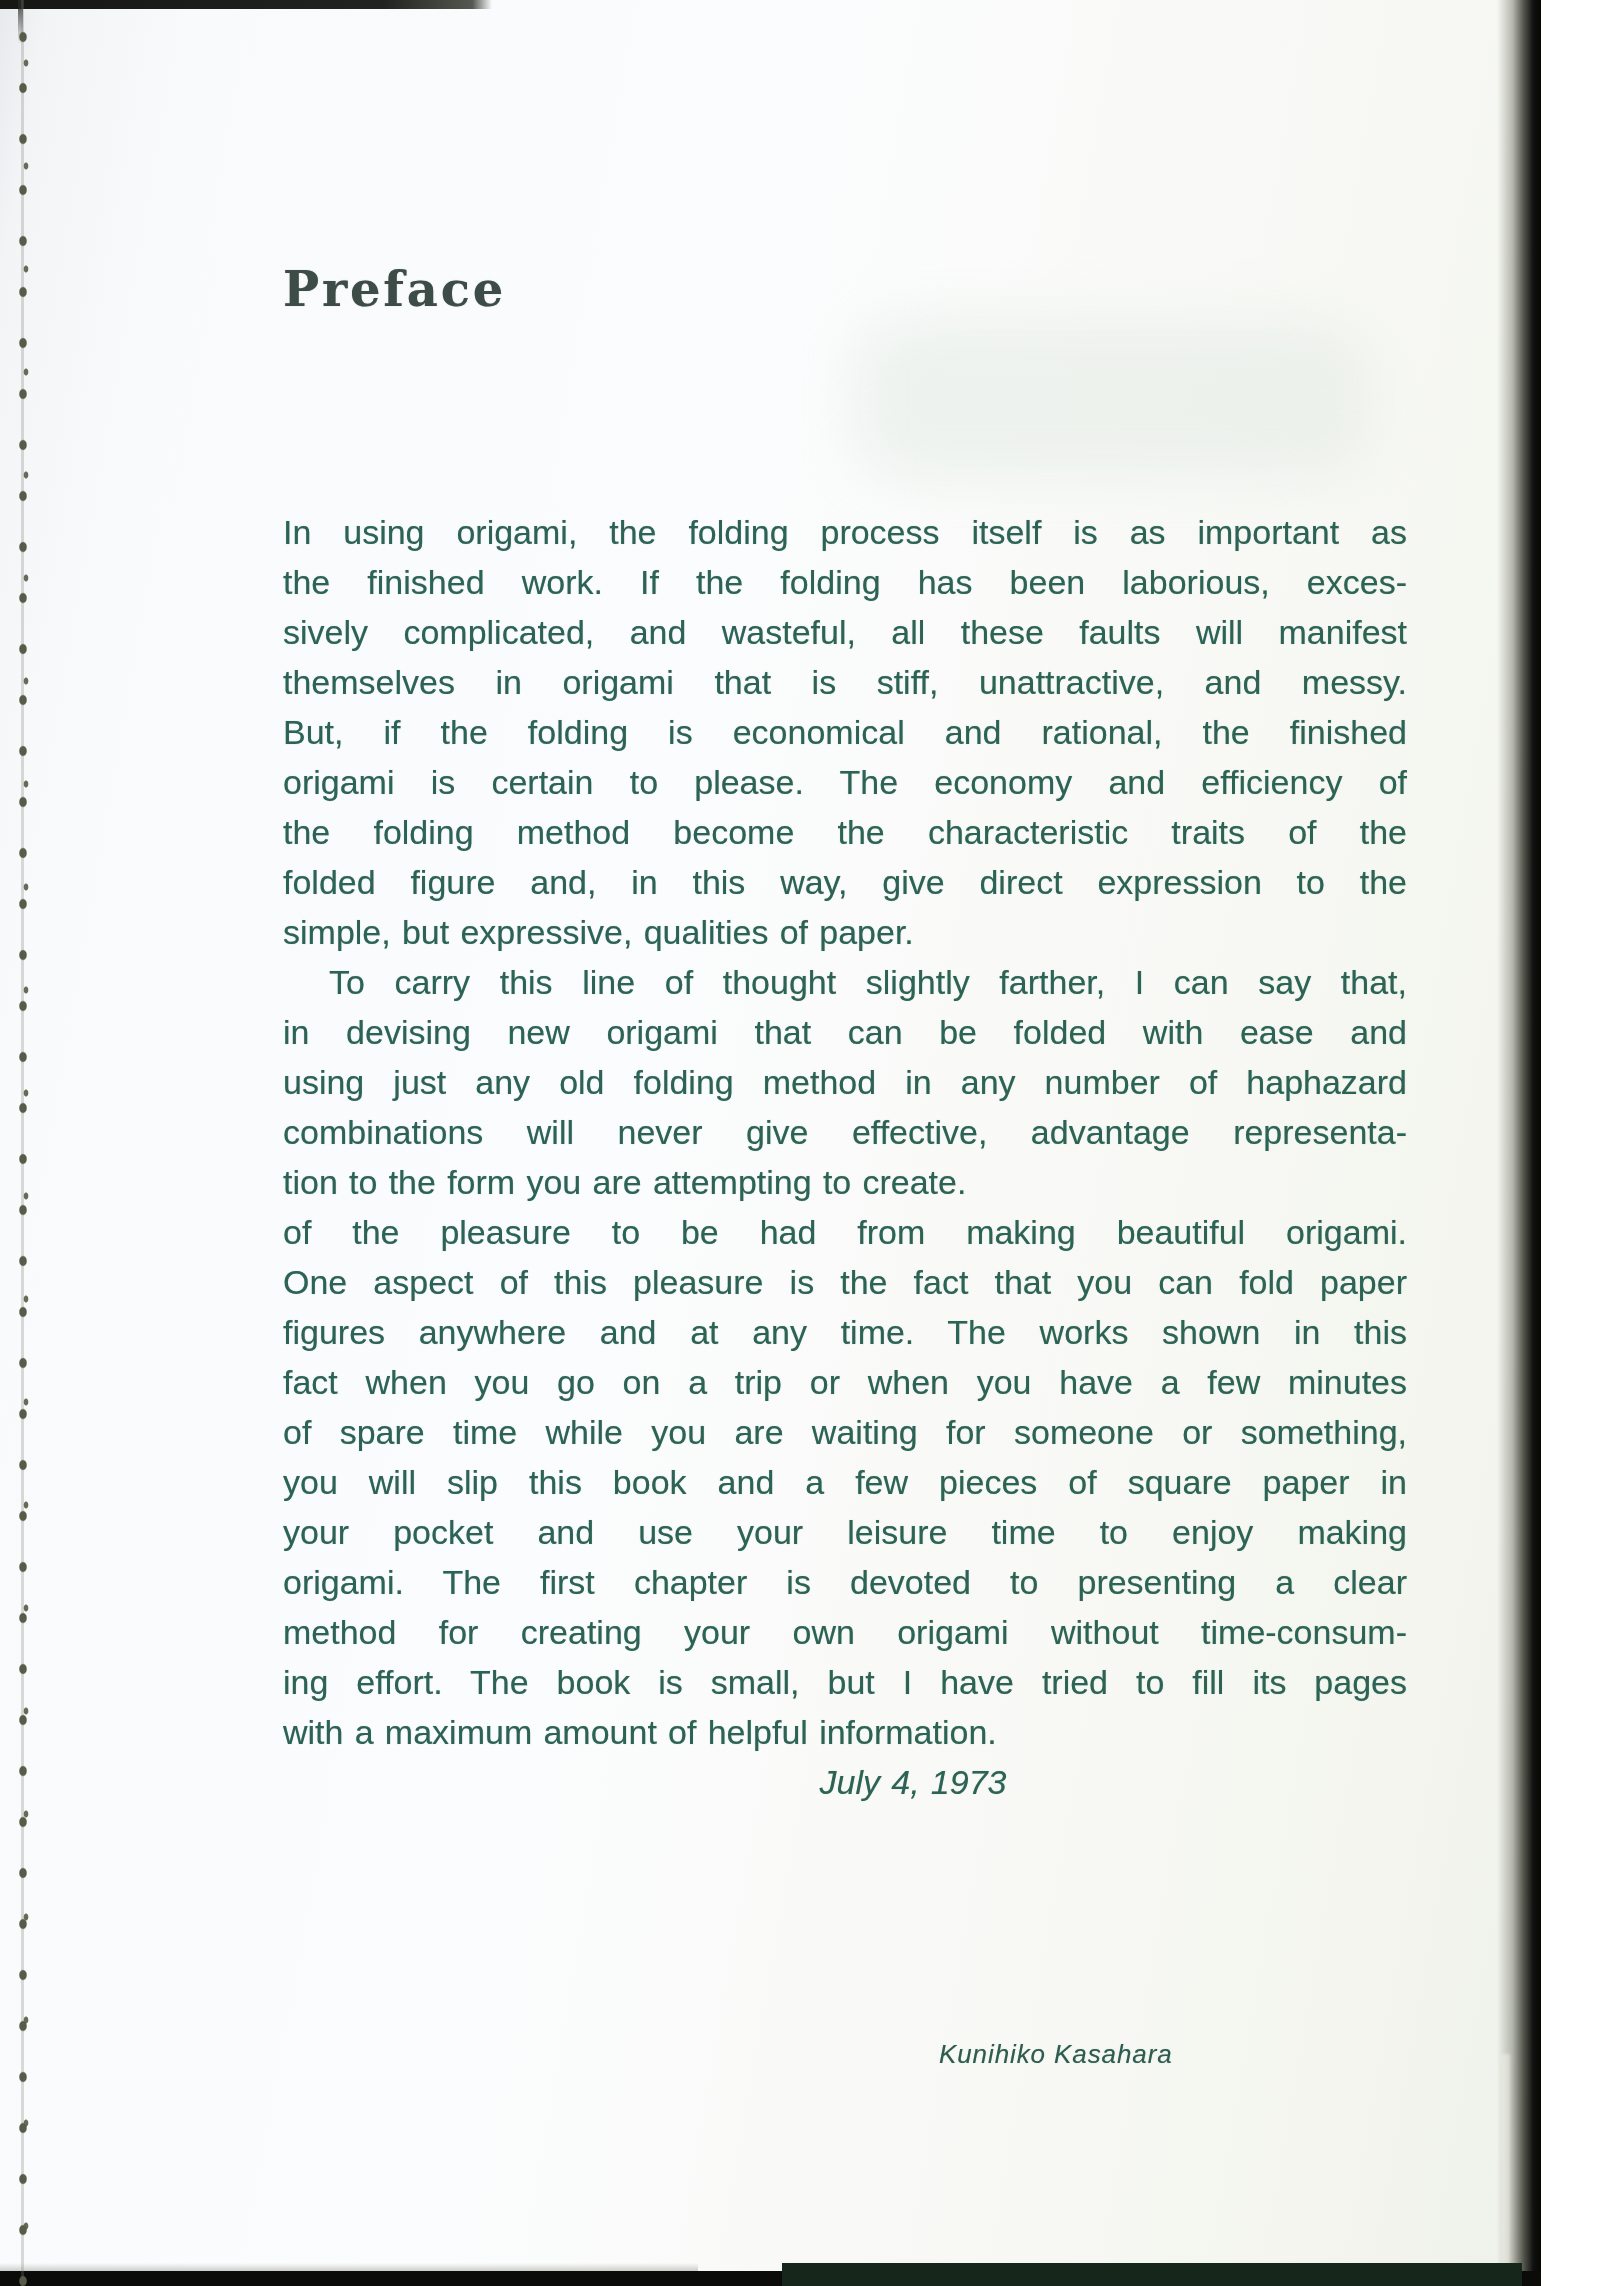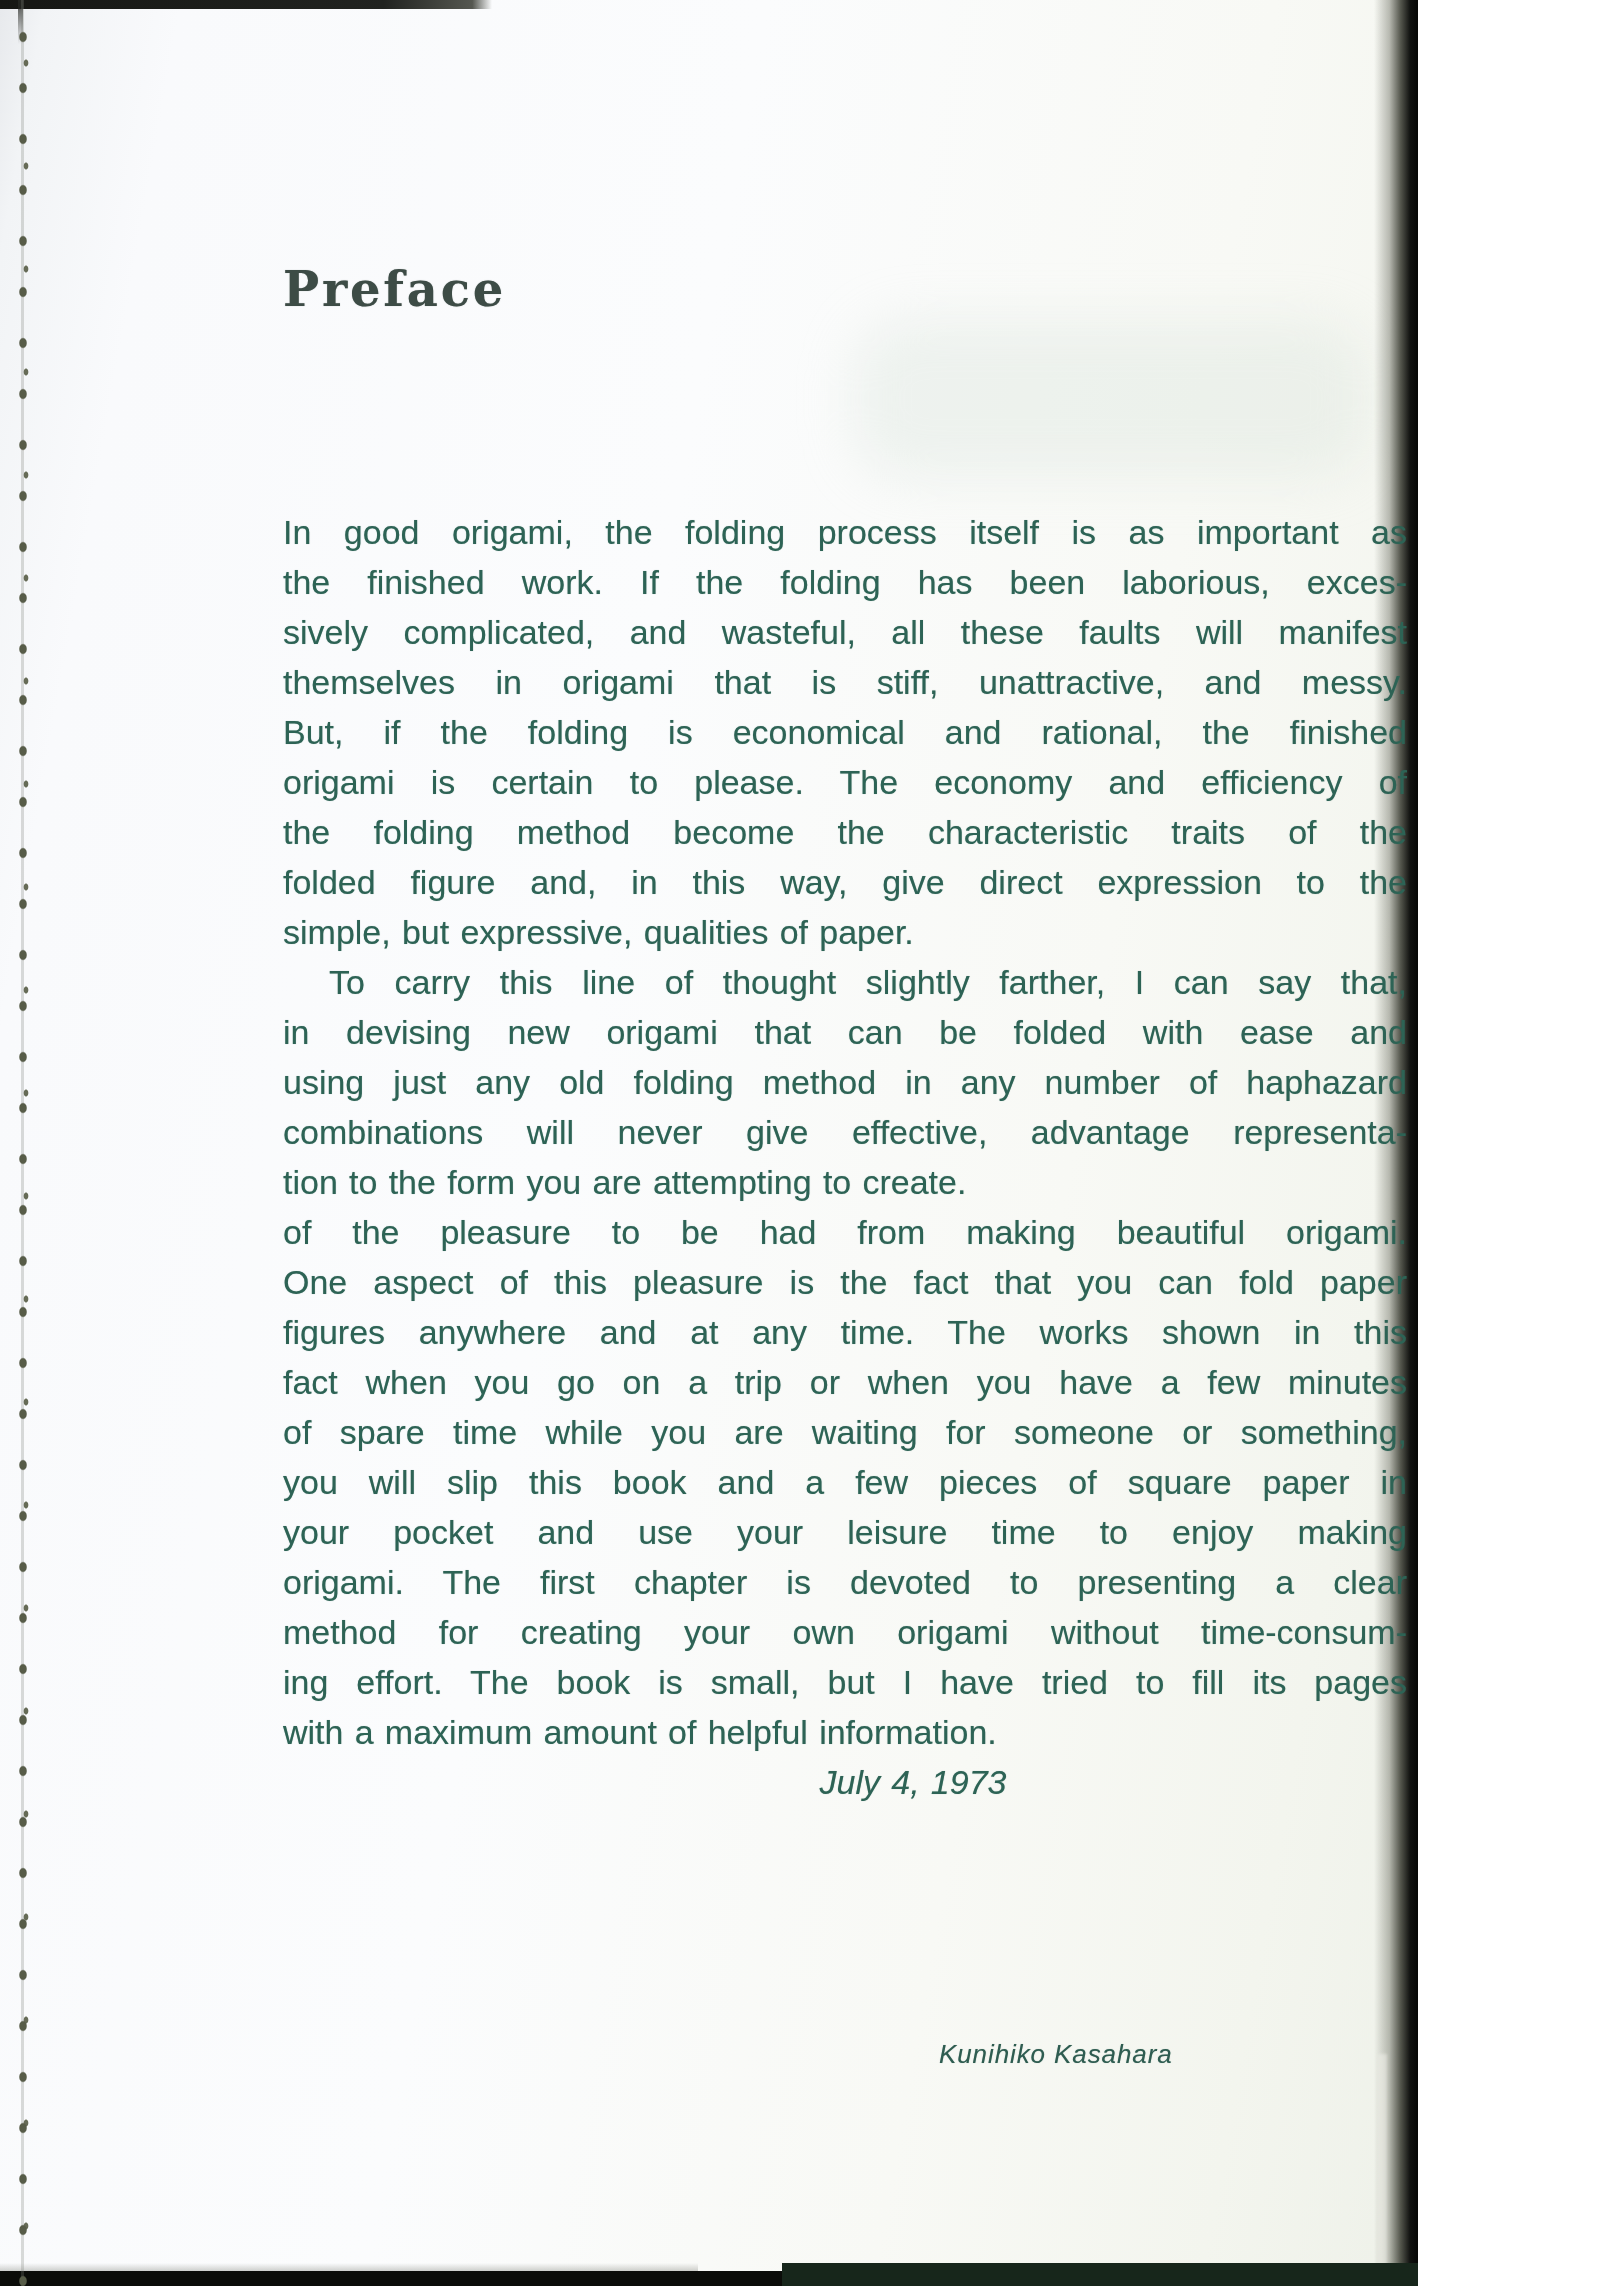--- a/index.html
+++ b/index.html
@@ -3,21 +3,21 @@
 <meta charset="utf-8">
 <style>
   html, body { margin: 0; padding: 0; }
   body {
     width: 1609px; height: 2287px;
     background: #ffffff;
     font-family: "Liberation Sans", sans-serif;
   }
   .scan-page {
     position: relative;
-    width: 1418px; height: 2287px;
+    width: 1541px; height: 2287px;
     overflow: hidden;
     background:
       linear-gradient(100deg,
         #e7e9ec 0%,
         #f2f4f6 2.5%,
         #f9fafc 10%,
         #fbfcfd 42%,
         #f8f9f5 70%,
         #f3f5ee 88%,
         #eef1e9 100%);
@@ -146,21 +146,21 @@
   <div class="edge-bottom-bar"></div>
   <div class="edge-bottom-green"></div>
 
   <div class="stitch-line"></div>
   <div class="stitch-column"></div>
 
   <h1 class="page-title">Preface</h1>
 
   <div class="body-block" id="body-block">
 
-  <div class="text-line">In good origami, the folding process itself is as important as</div>
+  <div class="text-line">In using origami, the folding process itself is as important as</div>
       <div class="text-line">the finished work. If the folding has been laborious, exces-</div>
       <div class="text-line">sively complicated, and wasteful, all these faults will manifest</div>
       <div class="text-line">themselves in origami that is stiff, unattractive, and messy.</div>
       <div class="text-line">But, if the folding is economical and rational, the finished</div>
       <div class="text-line">origami is certain to please. The economy and efficiency of</div>
       <div class="text-line">the folding method become the characteristic traits of the</div>
       <div class="text-line">folded figure and, in this way, give direct expression to the</div>
       <div class="text-line last">simple, but expressive, qualities of paper.</div>
       <div class="text-line indent">To carry this line of thought slightly farther, I can say that,</div>
       <div class="text-line">in devising new origami that can be folded with ease and</div>

